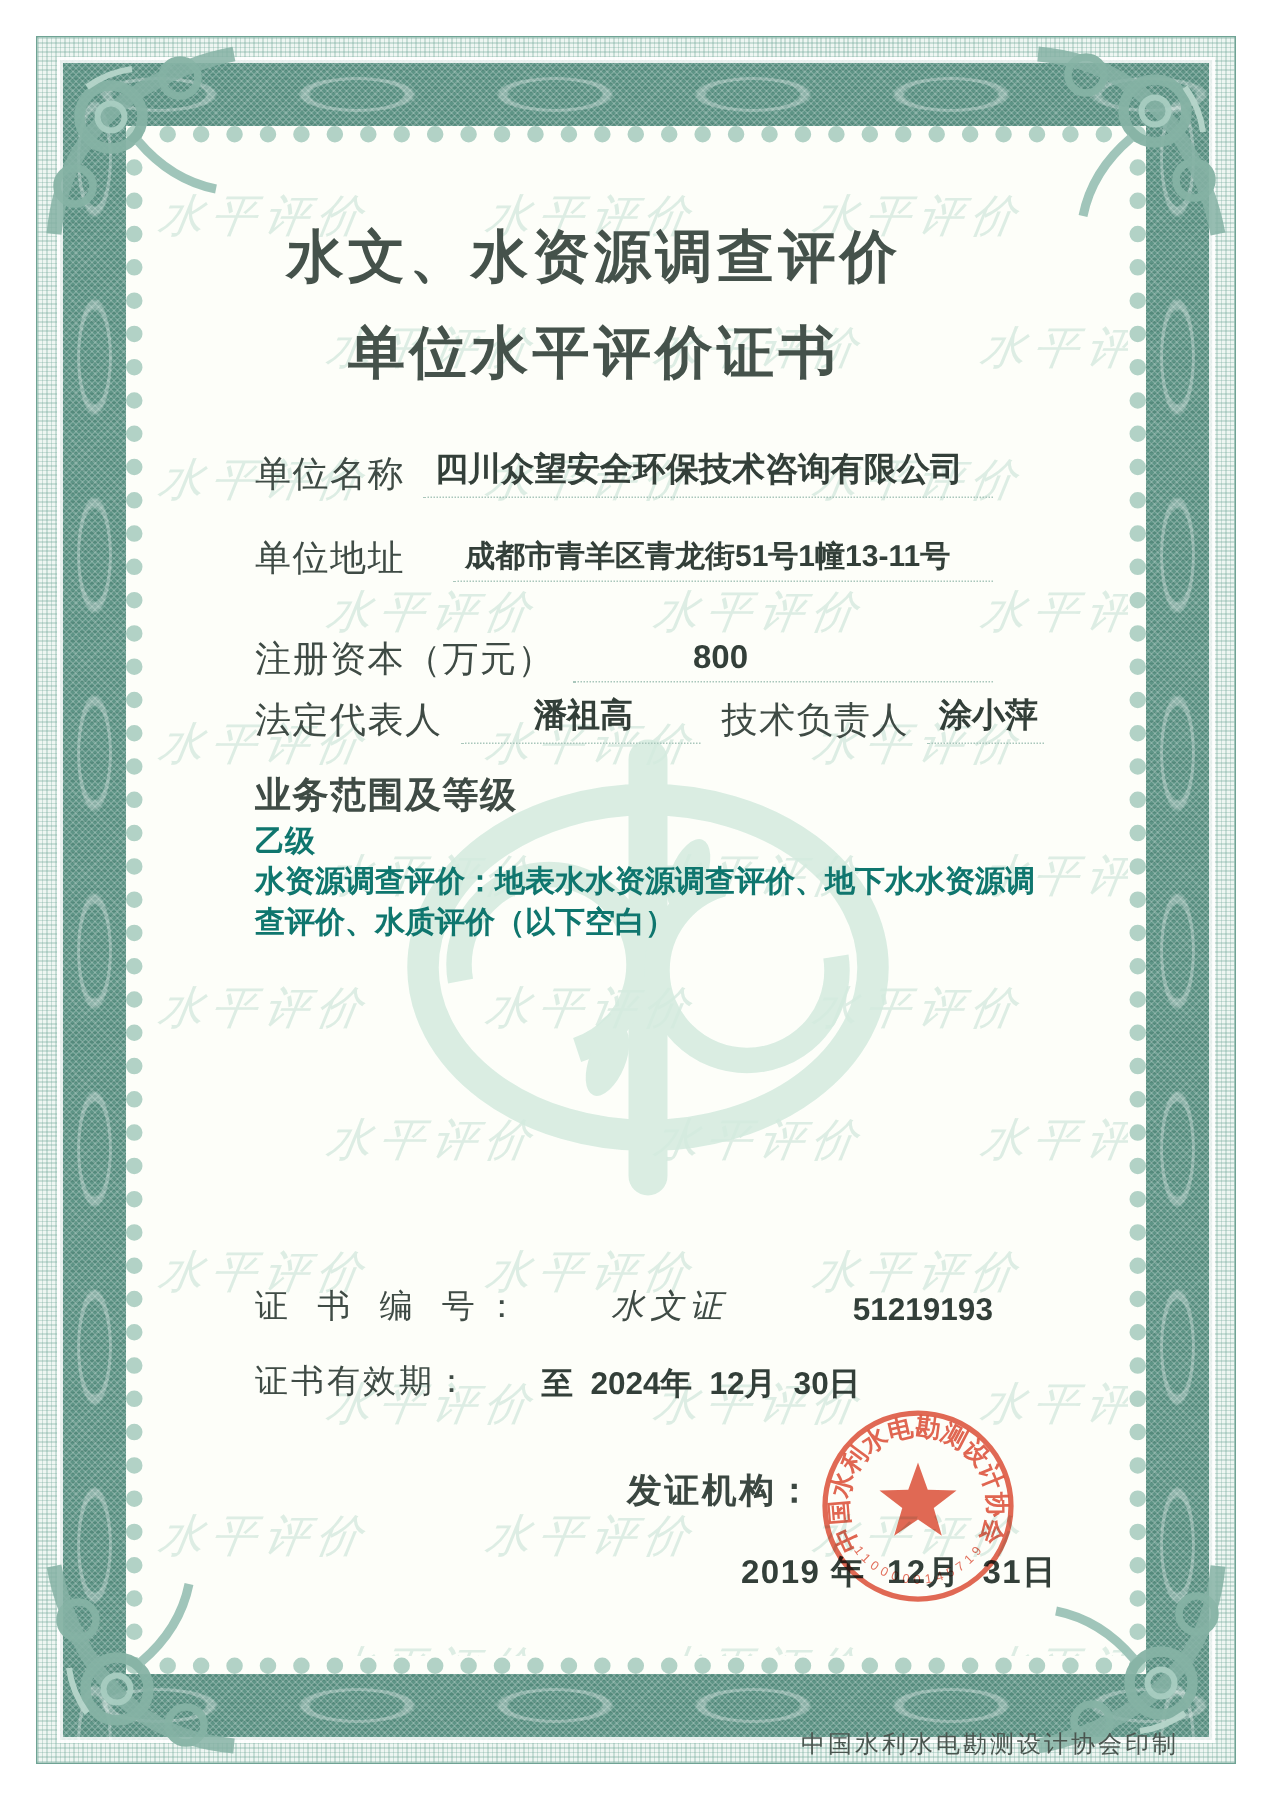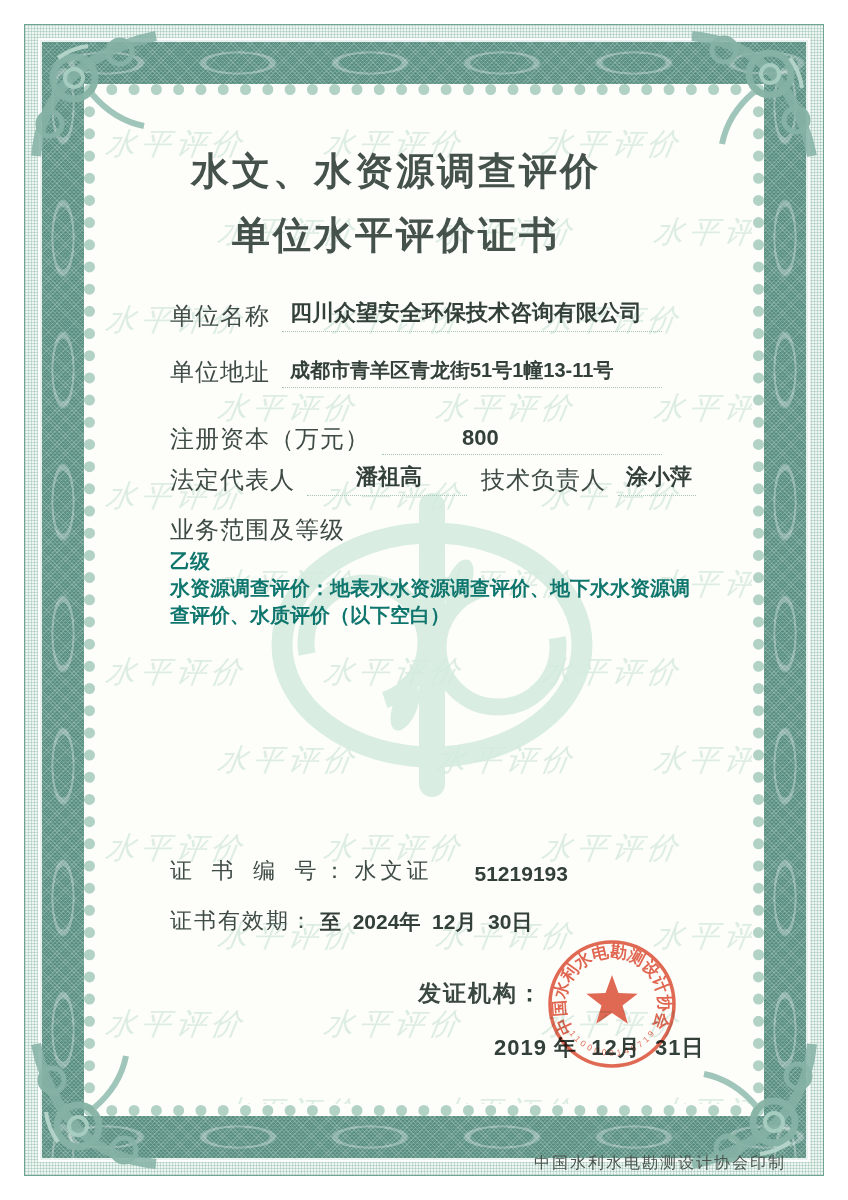--- a/index.html
+++ b/index.html
@@ -47,21 +47,21 @@
   .row{position:absolute;left:170px;right:186px;display:flex;align-items:flex-end;height:34px;}
   .lab{font-family:"Liberation Serif",serif;font-size:24px;color:#3f4b45;white-space:nowrap;
        margin-right:12px;letter-spacing:1px;}
   .val{flex:1;border-bottom:1px dotted #a9c6bb;font-size:22px;font-weight:bold;color:#333f39;
        padding:0 4px 3px 8px;white-space:nowrap;}
   .val.indent{padding-left:80px;font-weight:bold;}
   .val.fixed{flex:0 0 148px;text-align:center;}
   .nolabel-gap{margin-left:14px;}
   .scope{position:absolute;left:170px;right:140px;font-size:20px;line-height:27px;
          font-weight:bold;color:#0f766e;}
-  .certno-row{position:absolute;left:170px;display:flex;align-items:flex-end;}
+  .certno-row{position:absolute;left:170px;display:flex;align-items:flex-end;gap:41px;}
   .serif22{font-family:"Liberation Serif",serif;font-size:22px;color:#3f4b45;}
   .sp{letter-spacing:7px;}
   .digits{font-size:21px;font-weight:bold;color:#333f39;margin-left:42px;}
   .pre{white-space:pre;}
   .issuer{font-family:"Liberation Serif",serif;font-size:23px;font-weight:bold;
           color:#3b4741;letter-spacing:2px;}
   .issue-date{font-size:22px;font-weight:bold;color:#333f39;letter-spacing:1px;}
   .seal{position:absolute;left:540px;top:932px;mix-blend-mode:multiply;opacity:.92;}
   .footer{position:absolute;left:520px;top:1153px;width:280px;text-align:center;
           font-family:Liberation Sans, sans-serif;font-size:16px;letter-spacing:2px;color:#4a554f;}
@@ -176,47 +176,47 @@
   </svg>
 
   <div class="abs title" style="top:146px;">水文、水资源调查评价</div>
   <div class="abs title" style="top:210px;">单位水平评价证书</div>
 
   <div class="row" style="top:298px;">
     <span class="lab">单位名称</span>
     <span class="val">四川众望安全环保技术咨询有限公司</span>
   </div>
 
-  <div class="row" style="top:354px;">
+  <div class="row" style="top:354px;gap:20px;">
     <span class="lab">单位地址</span>
     <span class="val" style="font-size:20px;">成都市青羊区青龙街51号1幢13-11号</span>
   </div>
 
   <div class="row" style="top:421px;">
     <span class="lab">注册资本（万元）</span>
     <span class="val indent">800</span>
   </div>
 
   <div class="row" style="top:462px;">
     <span class="lab">法定代表人</span>
     <span class="val fixed">潘祖高</span>
     <span class="lab nolabel-gap">技术负责人</span>
     <span class="val" style="text-align:center;">涂小萍</span>
   </div>
 
-  <div class="row" style="top:512px;">
+  <div class="row" style="top:512px;font-weight:bold;">
     <span class="lab">业务范围及等级</span>
   </div>
 
   <div class="scope" style="top:548px;">乙级</div>
   <div class="scope" style="top:575px;">水资源调查评价：地表水水资源调查评价、地下水水资源调查评价、水质评价（以下空白）</div>
 
   <div class="certno-row" style="top:856px;">
     <span class="serif22 sp">证 书 编 号：</span>
-    <span class="serif22" style="letter-spacing:4px;margin-left:2px;">水文证</span>
+    <span class="serif22" style="letter-spacing:4px;margin-left:14px;font-style:italic;">水文证</span>
     <span class="digits">51219193</span>
   </div>
 
   <div class="certno-row" style="top:906px;">
     <span class="serif22" style="letter-spacing:2px;">证书有效期：</span>
     <span class="serif22 pre" style="margin-left:6px;font-weight:bold;font-family:'Liberation Sans',sans-serif;font-size:21px;color:#333f39;">至  2024年  12月  30日</span>
   </div>
 
   <div class="abs issuer" style="left:418px;top:978px;">发证机构：</div>
   <div class="abs issue-date pre" style="left:494px;top:996px;margin-top:37px;">2019 年  12月  31日</div>

